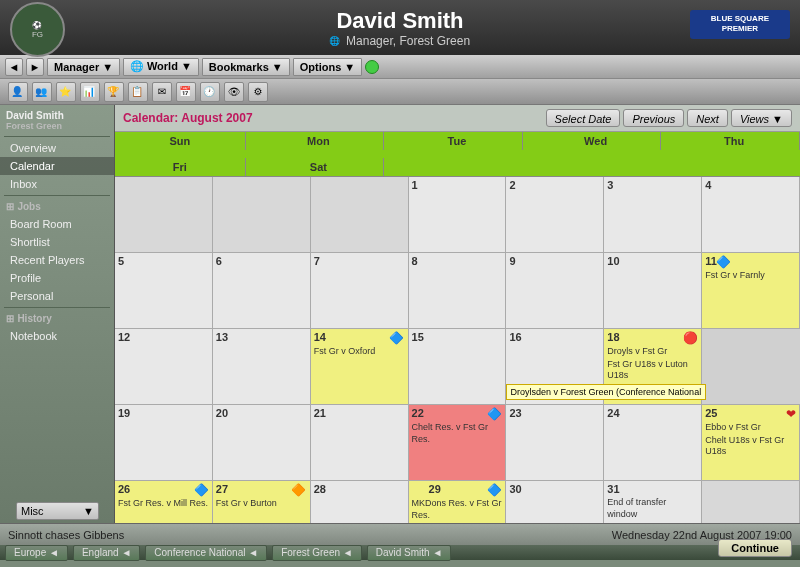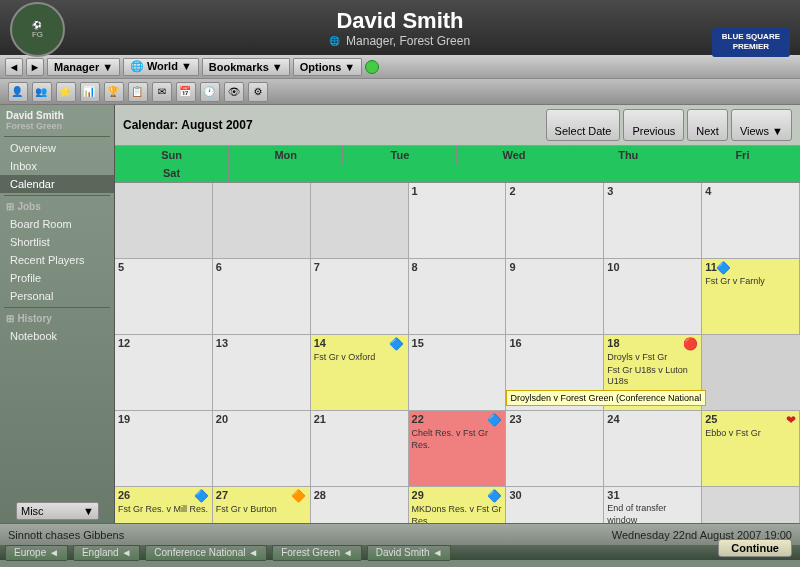--- a/index.html
+++ b/index.html
@@ -48,25 +48,25 @@
       font-size: 12px;
       color: #ccc;
       display: flex;
       align-items: center;
       justify-content: center;
       gap: 5px;
     }
     .sponsor-logo {
       position: absolute;
       right: 10px;
-      top: 28px;
+      top: 10px;
       background: #1a3a8a;
       color: white;
       font-size: 8px;
-      padding: 4px 10px;
+      padding: 4px 21px;
       border-radius: 3px;
       text-align: center;
       line-height: 1.3;
     }
 
     
     .nav-bar {
       background: linear-gradient(to bottom, #d0d0d0, #a0a0a0);
       height: 24px;
       display: flex;
@@ -189,49 +189,51 @@
       background: #c0c8c0;
       padding: 4px 8px;
       display: flex;
       justify-content: space-between;
       align-items: center;
       border-bottom: 1px solid #999;
     }
     .calendar-title {
       font-size: 12px;
       font-weight: bold;
-      color: #000000;
+      color: #be185d;
     }
     .cal-nav {
       display: flex;
       gap: 3px;
       align-items: center;
     }
     .cal-btn {
       background: linear-gradient(to bottom, #e8e8e8, #c8c8c8);
       border: 1px solid #888;
       border-radius: 3px;
-      padding: 15px 8px;
+      padding: 3px 8px;
       font-size: 11px;
       cursor: pointer;
       height: 18px;
+      font-style: italic;
     }
 
     
     .calendar-grid {
       flex: 1;
       display: flex;
       flex-direction: column;
       background: #d0d0d0;
     }
     .cal-row-header {
       display: grid;
-      grid-template-columns: repeat(6, 1fr);
-      background: #22c55e;
+      grid-template-columns: repeat(5, 1fr);
+      background: #84cc16;
       border-bottom: 1px solid #888;
+      gap: 8px;
     }
     .cal-day-header {
       text-align: center;
       padding: 3px 0;
       font-size: 11px;
       font-weight: bold;
       color: #333;
       border-right: 1px solid #888;
     }
     .cal-body {
@@ -367,22 +369,22 @@
 
 <div class="main-layout">
 
   <div class="sidebar">
     <div class="sidebar-profile">
       <div style="font-size:10px; color:#eee;">David Smith</div>
       <div style="font-size:9px; color:#bbb;">Forest Green</div>
     </div>
     <div class="sidebar-divider"></div>
     <div class="sidebar-item">Overview</div>
+    <div class="sidebar-item active">Calendar</div>
     <div class="sidebar-item">Inbox</div>
-    <div class="sidebar-item active">Calendar</div>
     <div class="sidebar-divider"></div>
     <div class="sidebar-section">
       <span>⊞</span> Jobs
     </div>
     <div class="sidebar-item">Board Room</div>
     <div class="sidebar-item">Shortlist</div>
     <div class="sidebar-item">Recent Players</div>
     <div class="sidebar-item">Profile</div>
     <div class="sidebar-item">Personal</div>
     <div class="sidebar-divider"></div>
@@ -523,20 +525,21 @@
             </div>
           <div class="cal-cell">
               <div class="cal-date">24</div>
             </div>
           <div class="cal-cell yellow">
             <div style="display:flex; justify-content:space-between; align-items:flex-start;">
               <div class="cal-date">25</div>
               <span style="color:#cc2222; font-size:12px;">❤</span>
             </div>
             <div class="cal-event">Ebbo v Fst Gr</div>
+            <div class="cal-event">Chelt U18s v Fst Gr U18s</div>
           </div>
         </div>
 
         <div class="cal-week">
           <div class="cal-cell yellow">
             <div style="display:flex; justify-content:space-between; align-items:flex-start;">
               <div class="cal-date">26</div>
               <span style="color:#2255aa; font-size:12px;">🔷</span>
             </div>
             <div class="cal-event">Fst Gr Res. v Mill Res.</div>
@@ -545,21 +548,21 @@
             <div style="display:flex; justify-content:space-between; align-items:flex-start;">
               <div class="cal-date">27</div>
               <span style="color:#aaaa00; font-size:12px;">🔶</span>
             </div>
             <div class="cal-event">Fst Gr v Burton</div>
           </div>
           <div class="cal-cell">
               <div class="cal-date">28</div>
             </div>
           <div class="cal-cell yellow">
-            <div style="display:flex; justify-content:space-between; align-items:flex-start;">
+            <div style="display:flex; justify-content:space-between; align-items:flex-start;margin-left:17px;">
               <div class="cal-date">29</div>
               <span style="color:#2255aa; font-size:12px;">🔷</span>
             </div>
             <div class="cal-event">MKDons Res. v Fst Gr Res.</div>
           </div>
           <div class="cal-cell">
               <div class="cal-date">30</div>
             </div>
           <div class="cal-cell">
             <div class="cal-date">31</div>

